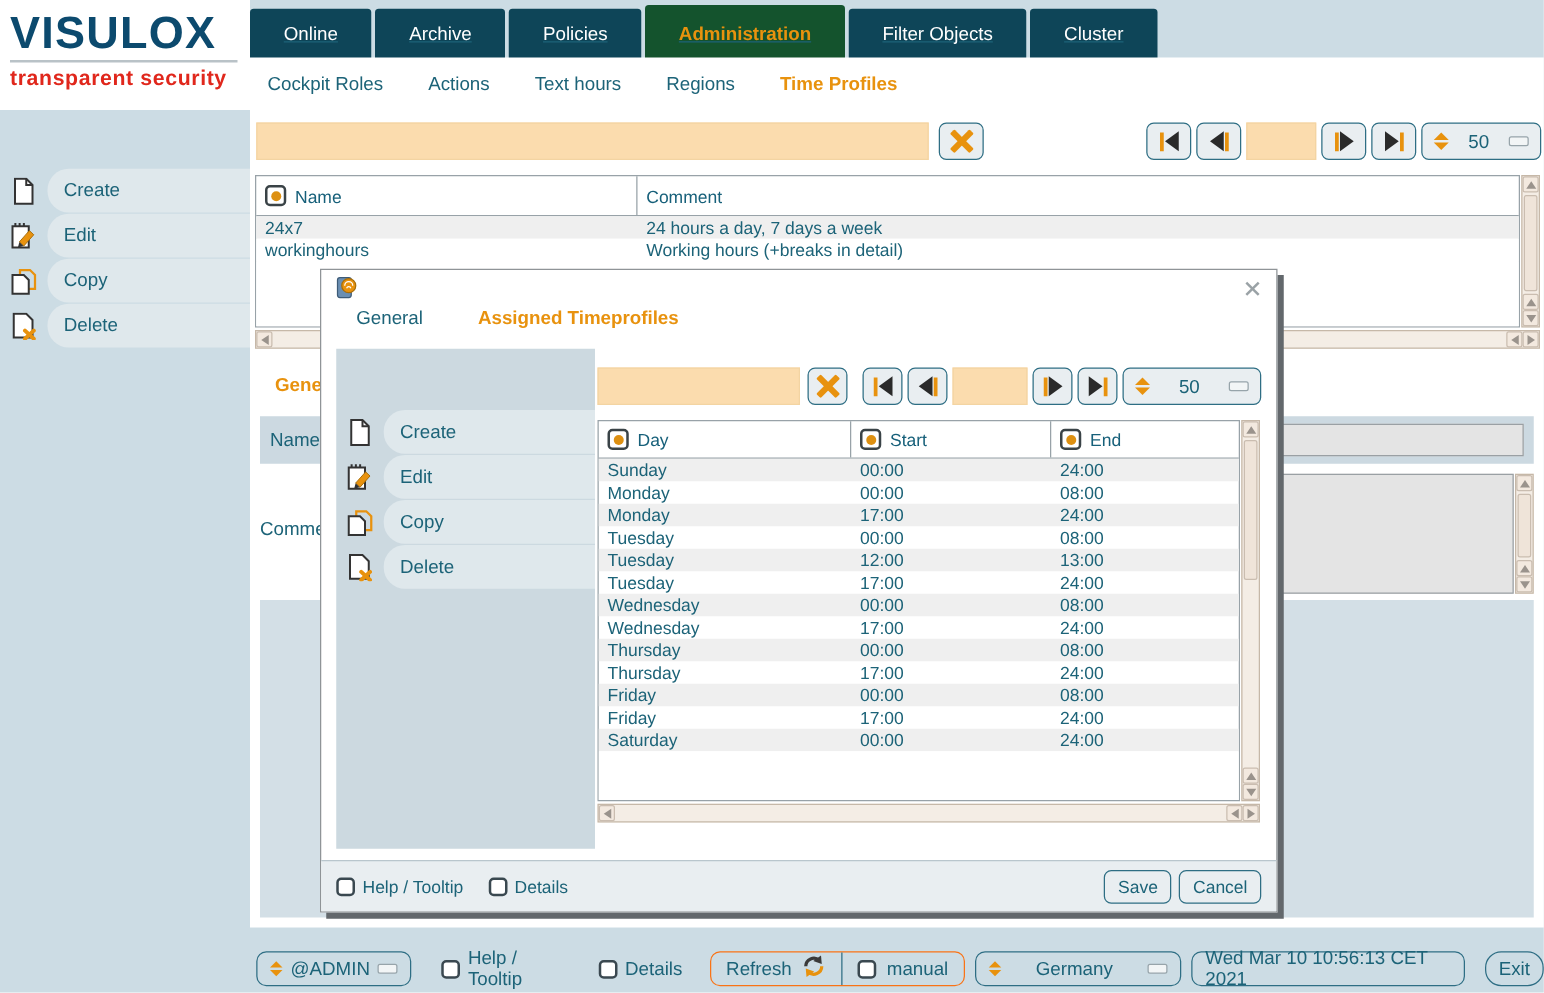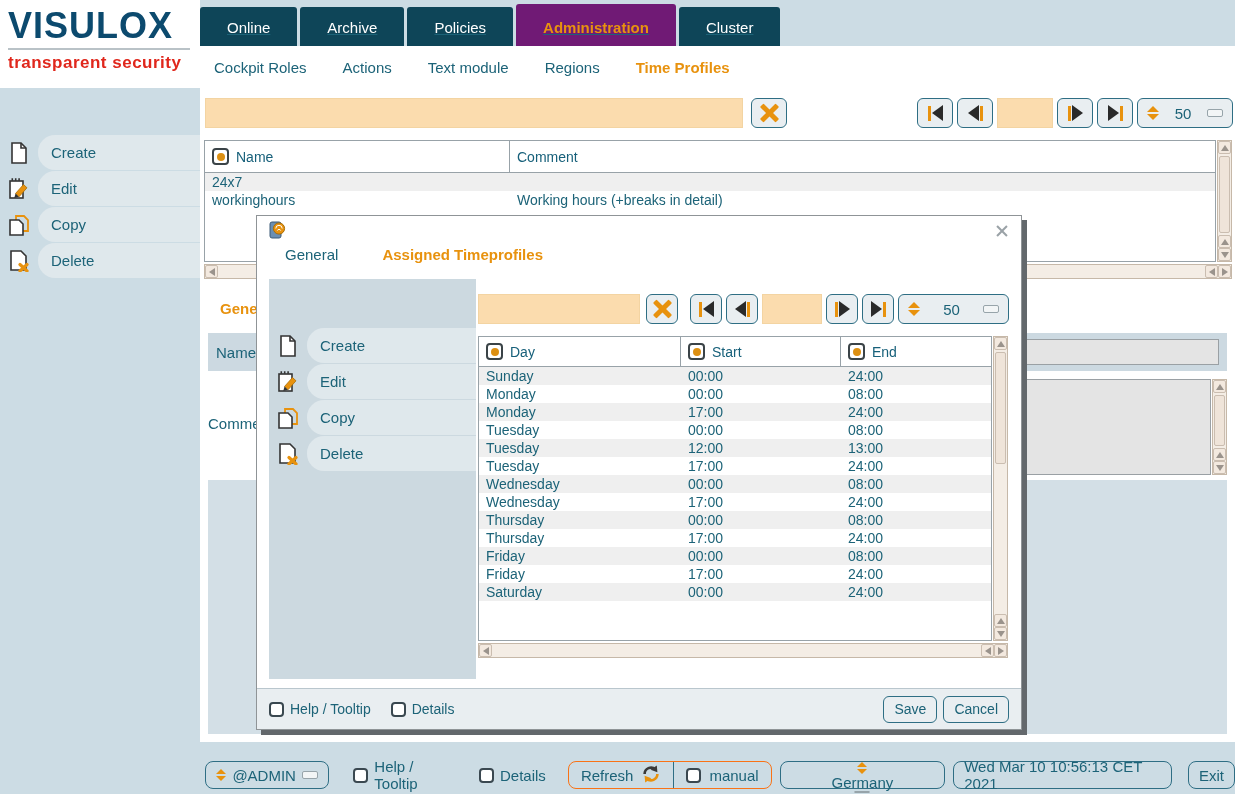--- a/index.html
+++ b/index.html
@@ -7,21 +7,21 @@
   body { position:relative; background:#ccdce4; overflow:hidden; color:#1c6378; }
 
   
   .logo-box { position:absolute; left:0; top:0; width:200px; height:88px; background:#fff; padding:6px 8px; }
   .logo-text { font-size:36px; font-weight:900; letter-spacing:1px; color:#0c4a6e; line-height:40px; }
   .logo-divider { border:none; border-top:2px solid #b9c2c7; margin:2px 0 3px 0; width:182px; }
   .logo-tagline { font-size:17px; font-weight:bold; color:#e0271c; letter-spacing:0.5px; }
 
   .top-tabs { position:absolute; left:200px; top:4px; height:46px; display:flex; align-items:center; gap:3px;text-decoration:underline; }
   .tab { height:40px; background:#0e4558; color:#fff; font-size:15px; display:flex; align-items:center; justify-content:center; padding:0 27px; border-radius:3px 3px 0 0; cursor:default; }
-  .tab.active { height:46px; background:#701a75; color:#e8920e; font-weight:bold; }
+  .tab.active { height:46px; background:#14532d; color:#e8920e; font-weight:bold; }
 
   .sub-nav { position:absolute; left:200px; top:46px; width:1035px; height:42px; background:#fff; display:flex; align-items:center; gap:36px; padding-left:14px; }
   .sub-item { font-size:15px; color:#1c6378; }
   .sub-item.active { color:#e8920e; font-weight:bold; }
 
   
   .side-menu { position:absolute; left:0; top:135px; width:200px; }
   .menu-item { display:flex; align-items:center; height:35px; margin-bottom:1px; }
   .mi-icon { width:38px; display:flex; align-items:center; justify-content:center; }
   .mi-pill { flex:1; height:35px; background:#dfe8ec; border-radius:17px 0 0 17px; display:flex; align-items:center; padding-left:13px; font-size:15px; color:#1c6378; }
@@ -139,27 +139,28 @@
   <div class="logo-text">VISULOX</div>
   <hr class="logo-divider">
   <div class="logo-tagline">transparent security</div>
 </div>
 
 <div class="top-tabs">
   <div class="tab">Online</div>
   <div class="tab">Archive</div>
   <div class="tab">Policies</div>
   <div class="tab active">Administration</div>
+  <div class="tab">Filter Objects</div>
   <div class="tab">Cluster</div>
 </div>
 
 <div class="sub-nav">
   <span class="sub-item">Cockpit Roles</span>
   <span class="sub-item">Actions</span>
-  <span class="sub-item">Text module</span>
+  <span class="sub-item">Text hours</span>
   <span class="sub-item">Regions</span>
   <span class="sub-item active">Time Profiles</span>
 </div>
 
 <div class="side-menu">
   <div class="menu-item">
     <span class="mi-icon">
       <svg width="20" height="22" viewBox="0 0 20 22">
           <path d="M3 1h9l5 5v15H3z" fill="#fff" stroke="#333" stroke-width="1.6"></path>
           <path d="M12 1v5h5" fill="none" stroke="#333" stroke-width="1.6"></path>
@@ -253,20 +254,21 @@
               <i></i>
             </span>
             <span>Name</span>
           </div>
         <div class="g-hcell c-comment">
             <span>Comment</span>
           </div>
       </div>
       <div class="g-row">
         <div class="g-cell c-name">24x7</div>
+        <div class="g-cell c-comment">24 hours a day, 7 days a week</div>
       </div>
       <div class="g-row" style="background:#fff;">
         <div class="g-cell c-name">workinghours</div>
         <div class="g-cell c-comment">Working hours (+breaks in detail)</div>
       </div>
       <div class="g-fill"></div>
     </div>
     <div class="vscroll">
       <span class="sc-btn">
           <span class="sc-up"></span>
@@ -579,27 +581,27 @@
             <path d="M3.6 10a6.4 6.4 0 0 1 10.8-4.6" fill="none" stroke="#3a3a3a" stroke-width="2.6"></path>
             <polygon points="15.8,1.4 16.4,8.2 9.6,5.8" fill="#3a3a3a"></polygon>
           </svg>
       </span>
     </span>
     <span class="rg-cell">
       <span class="cbx"></span>
       <span>manual</span>
     </span>
   </div>
-  <div class="pill dd sb-gap-sm" style="width:168px;flex-direction:column;">
+  <div class="pill dd sb-gap-sm" style="width:168px;">
     <span class="dias dias-sm">
         <span class="dia-up"></span>
         <span class="dia-dn"></span>
       </span>
     <span>Germany</span>
     <span class="handle"></span>
   </div>
   <div class="pill sb-gap-sm" style="width:222px; justify-content:center;">
     <span>Wed Mar 10 10:56:13 CET 2021</span>
   </div>
-  <div class="pill" style="margin-left:16px;">
+  <div class="pill" style="margin-left:16px;border-radius:13px;">
     <span>Exit</span>
   </div>
 </div>
 
 </body></html>

